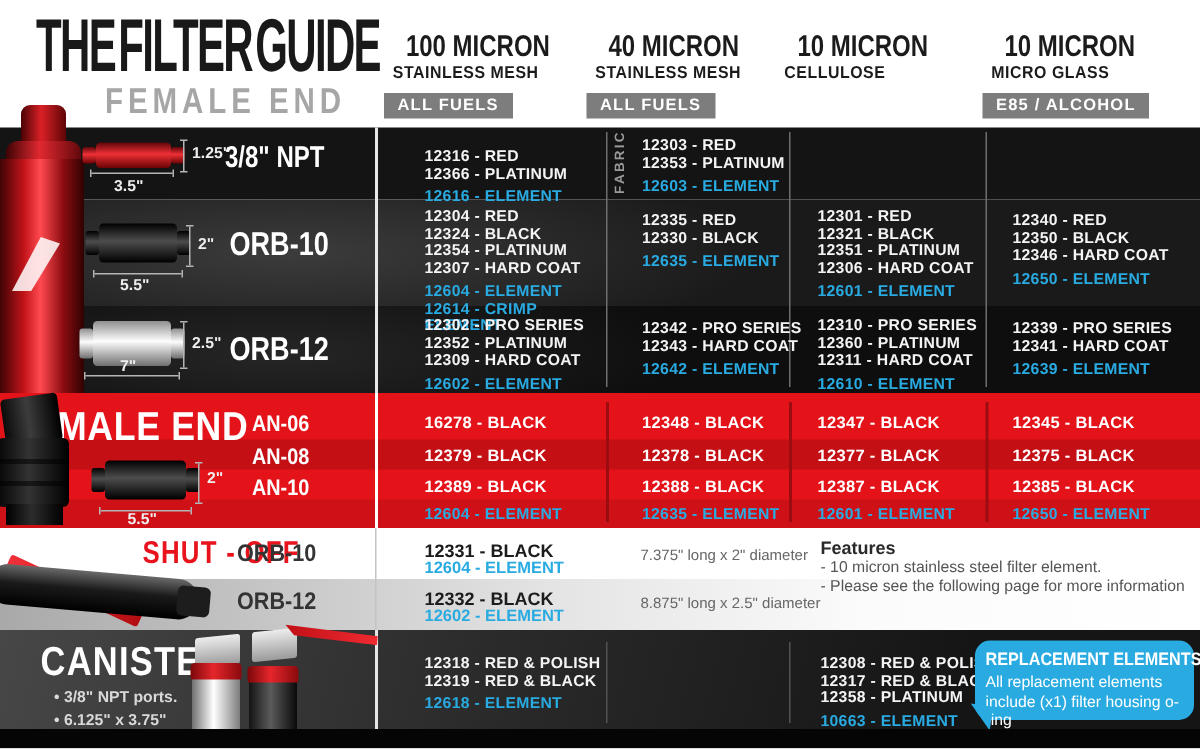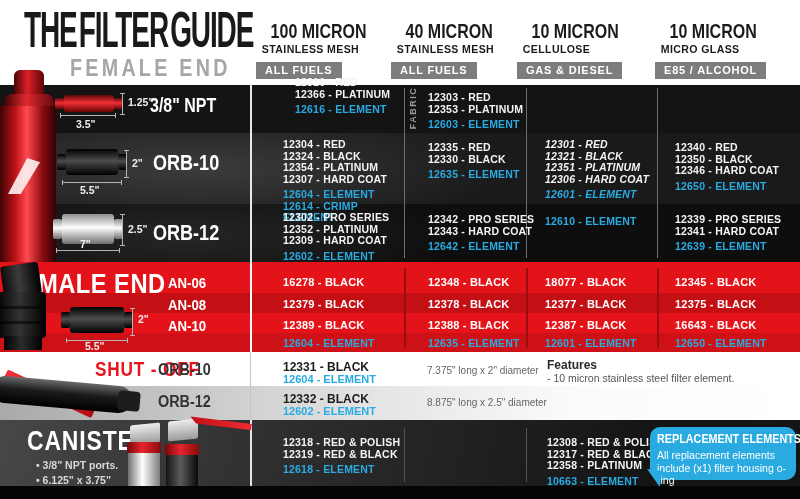--- a/index.html
+++ b/index.html
@@ -89,21 +89,20 @@
     <div class="chbadge"><span>ALL FUELS</span></div>
   </div>
   <div class="abs colhead" style="left:391px;">
     <div class="ch1">40 MICRON</div>
     <div class="ch2">STAINLESS MESH</div>
     <div class="chbadge"><span>ALL FUELS</span></div>
   </div>
   <div class="abs colhead" style="left:517px;">
     <div class="ch1">10 MICRON</div>
     <div class="ch2">CELLULOSE</div>
-    <div class="chbadge"><span>GAS &amp; DIESEL</span></div>
   </div>
   <div class="abs colhead" style="left:655px;">
     <div class="ch1">10 MICRON</div>
     <div class="ch2">MICRO GLASS</div>
     <div class="chbadge"><span>E85 / ALCOHOL</span></div>
   </div>
 
   <div class="abs" id="row-npt"></div>
   <div class="abs" id="row-orb10"></div>
   <div class="abs" id="row-orb12"></div>
@@ -132,21 +131,21 @@
   <div class="abs dimlabel" style="left:128px;top:223px;">2.5"</div>
   <div class="abs dimh" style="left:56px;top:248px;width:62px;"></div>
   <div class="abs dimlabel" style="left:80px;top:238px;">7"</div>
   <div class="abs rowlabel cnd" style="left:153px;top:220px;font-size:22px;transform:scaleX(.82);">ORB-12</div>
 
   <div class="abs" style="left:250px;top:85px;width:2px;height:177px;background:#e8e8e8;"></div>
   <div class="abs vdiv" style="left:404px;top:88px;height:170px;"></div>
   <div class="abs vdiv" style="left:526px;top:88px;height:170px;"></div>
   <div class="abs vdiv" style="left:657px;top:88px;height:170px;"></div>
 
-  <div class="abs cell" style="left:283px;top:77px;margin-left:12px;">
+  <div class="abs cell" style="left:283px;top:99px;">
     <div class="parts">12316 - RED
 12366 - PLATINUM</div>
     <div class="elems">12616 - ELEMENT</div>
   </div>
   <div class="abs vfabric" style="left:391px;top:103px;">FABRIC</div>
   <div class="abs cell" style="left:428px;top:92px;">
     <div class="parts">12303 - RED
 12353 - PLATINUM</div>
     <div class="elems">12603 - ELEMENT</div>
   </div>
@@ -157,21 +156,21 @@
 12354 - PLATINUM
 12307 - HARD COAT</div>
     <div class="elems">12604 - ELEMENT
 12614 - CRIMP ELEMENT</div>
   </div>
   <div class="abs cell" style="left:428px;top:142px;">
     <div class="parts">12335 - RED
 12330 - BLACK</div>
     <div class="elems">12635 - ELEMENT</div>
   </div>
-  <div class="abs cell" style="left:545px;top:139px;font-style:italic;">
+  <div class="abs cell" style="left:545px;top:139px;">
     <div class="parts">12301 - RED
 12321 - BLACK
 12351 - PLATINUM
 12306 - HARD COAT</div>
     <div class="elems">12601 - ELEMENT</div>
   </div>
   <div class="abs cell" style="left:675px;top:142px;">
     <div class="parts">12340 - RED
 12350 - BLACK
 12346 - HARD COAT</div>
@@ -183,20 +182,23 @@
 12352 - PLATINUM
 12309 - HARD COAT</div>
     <div class="elems">12602 - ELEMENT</div>
   </div>
   <div class="abs cell" style="left:428px;top:214px;">
     <div class="parts">12342 - PRO SERIES
 12343 - HARD COAT</div>
     <div class="elems">12642 - ELEMENT</div>
   </div>
   <div class="abs cell" style="left:545px;top:212px;">
+    <div class="parts">12310 - PRO SERIES
+12360 - PLATINUM
+12311 - HARD COAT</div>
     <div class="elems">12610 - ELEMENT</div>
   </div>
   <div class="abs cell" style="left:675px;top:214px;">
     <div class="parts">12339 - PRO SERIES
 12341 - HARD COAT</div>
     <div class="elems">12639 - ELEMENT</div>
   </div>
 
   <div class="abs" id="male">
     <div class="abs mrow" style="top:31px;height:20px;background:#c40f15;"></div>
@@ -218,32 +220,32 @@
     <div class="abs photo" style="left:-2px;top:30px;width:48px;height:46px;border-radius:4px;background:linear-gradient(rgba(0,0,0,0) 0 30%,rgba(0,0,0,.55) 30% 37%,rgba(0,0,0,0) 37% 62%,rgba(0,0,0,.55) 62% 69%,rgba(0,0,0,0) 69%),linear-gradient(to right,#050505,#333 45%,#000);"></div>
     <div class="abs photo" style="left:4px;top:74px;width:38px;height:14px;background:linear-gradient(to right,#000,#2c2c2c 45%,#000);"></div>
 
     <div class="abs" style="left:250px;top:0;width:2px;height:90px;background:#fff;"></div>
     <div class="abs" style="left:404px;top:6px;width:2px;height:80px;background:#9c0d12;"></div>
     <div class="abs" style="left:526px;top:6px;width:2px;height:80px;background:#9c0d12;"></div>
     <div class="abs" style="left:657px;top:6px;width:2px;height:80px;background:#9c0d12;"></div>
 
     <span class="mcell" style="left:283px;top:14px;">16278 - BLACK</span>
     <span class="mcell" style="left:428px;top:14px;">12348 - BLACK</span>
-    <span class="mcell" style="left:545px;top:14px;">18077 - BLACK</span>
+    <span class="mcell" style="left:545px;top:14px;">12347 - BLACK</span>
     <span class="mcell" style="left:675px;top:14px;">12345 - BLACK</span>
 
     <span class="mcell" style="left:283px;top:36px;">12379 - BLACK</span>
     <span class="mcell" style="left:428px;top:36px;">12378 - BLACK</span>
     <span class="mcell" style="left:545px;top:36px;">12377 - BLACK</span>
     <span class="mcell" style="left:675px;top:36px;">12375 - BLACK</span>
 
     <span class="mcell" style="left:283px;top:57px;text-align:right;">12389 - BLACK</span>
     <span class="mcell" style="left:428px;top:57px;">12388 - BLACK</span>
     <span class="mcell" style="left:545px;top:57px;">12387 - BLACK</span>
-    <span class="mcell" style="left:675px;top:57px;">16643 - BLACK</span>
+    <span class="mcell" style="left:675px;top:57px;">12385 - BLACK</span>
 
     <span class="mcell blue" style="left:283px;top:75px;font-size:10.5px;">12604 - ELEMENT</span>
     <span class="mcell blue" style="left:428px;top:75px;font-size:10.5px;">12635 - ELEMENT</span>
     <span class="mcell blue" style="left:545px;top:75px;font-size:10.5px;">12601 - ELEMENT</span>
     <span class="mcell blue" style="left:675px;top:75px;font-size:10.5px;">12650 - ELEMENT</span>
   </div>
 
   <div class="abs" id="shutoff">
     <div class="abs" id="so-row2"></div>
 
@@ -256,20 +258,21 @@
     <div class="abs soelem" style="left:283px;top:21px;">12604 - ELEMENT</div>
     <div class="abs sosize" style="left:427px;top:13px;">7.375" long x 2" diameter</div>
 
     <div class="abs sopart" style="left:283px;top:40px;">12332 - BLACK</div>
     <div class="abs soelem" style="left:283px;top:53px;">12602 - ELEMENT</div>
     <div class="abs sosize" style="left:427px;top:45px;">8.875" long x 2.5" diameter</div>
 
     <div class="abs" style="left:547px;top:6px;width:250px;">
       <div class="feat-title">Features</div>
       <div class="feat-item">- 10 micron stainless steel filter element.</div>
+      <div class="feat-item">- Please see the following page for more information</div>
     </div>
 
     <div class="abs" style="left:250px;top:0;width:1px;height:68px;background:#c4c4c4;"></div>
 
     <div class="abs photo" style="left:6px;top:17px;width:96px;height:9px;background:linear-gradient(to right,#f03038,#b30d12);border-radius:2px;transform:rotate(25deg);transform-origin:0 50%;"></div>
     <div class="abs photo" style="left:-8px;top:29px;width:140px;height:27px;background:linear-gradient(#6a6a6a,#1a1a1a 45%,#000);border-radius:13px;transform:rotate(5deg);"></div>
     <div class="abs photo" style="left:118px;top:39px;width:22px;height:20px;background:#1d1d1d;border-radius:4px;transform:rotate(5deg);"></div>
   </div>
 
   <div class="abs photo" style="left:190px;top:417px;width:62px;height:11px;background:linear-gradient(to right,#c11016,#ef2a31);clip-path:polygon(0 15%,100% 45%,100% 100%,10% 75%);transform:rotate(4deg);z-index:3;"></div>

